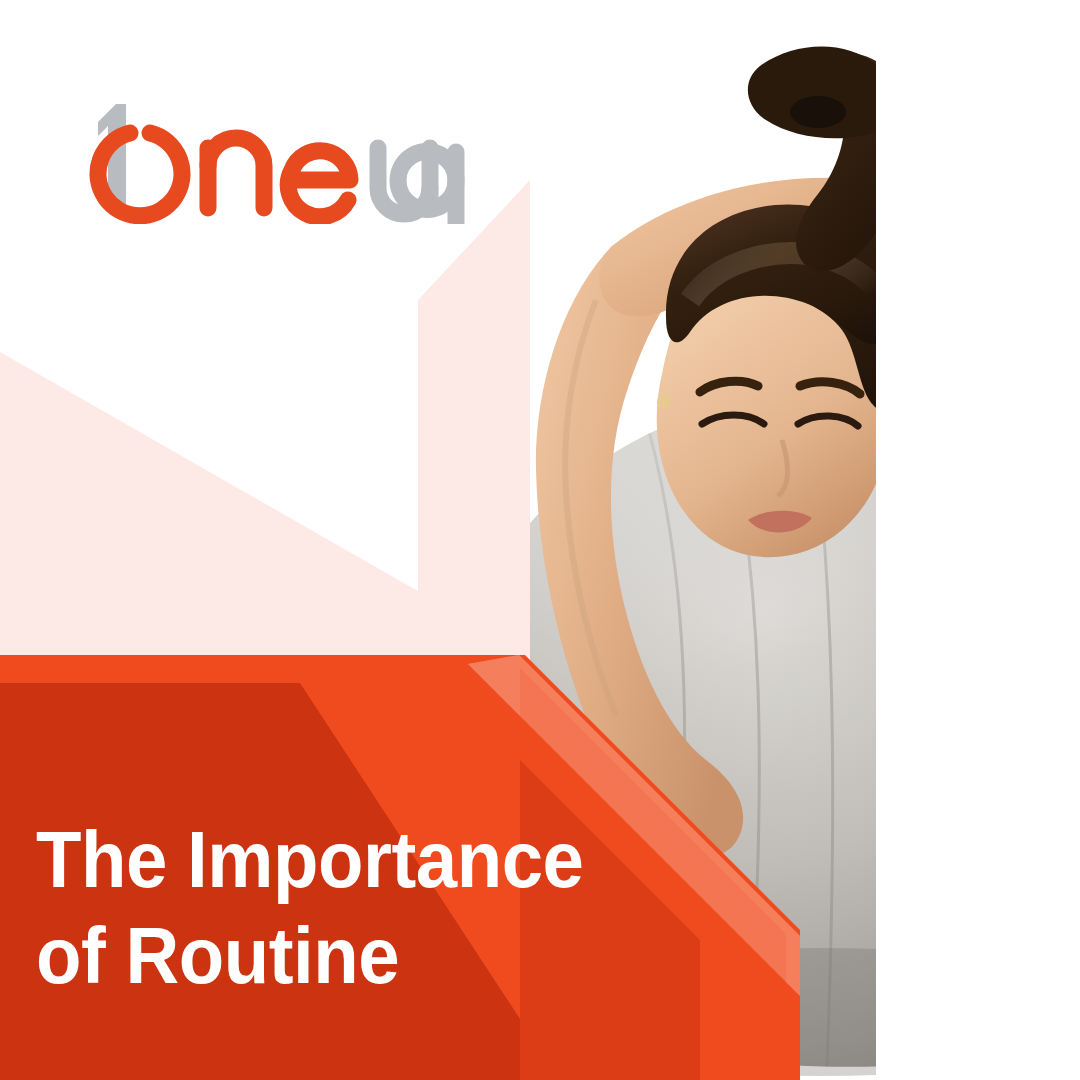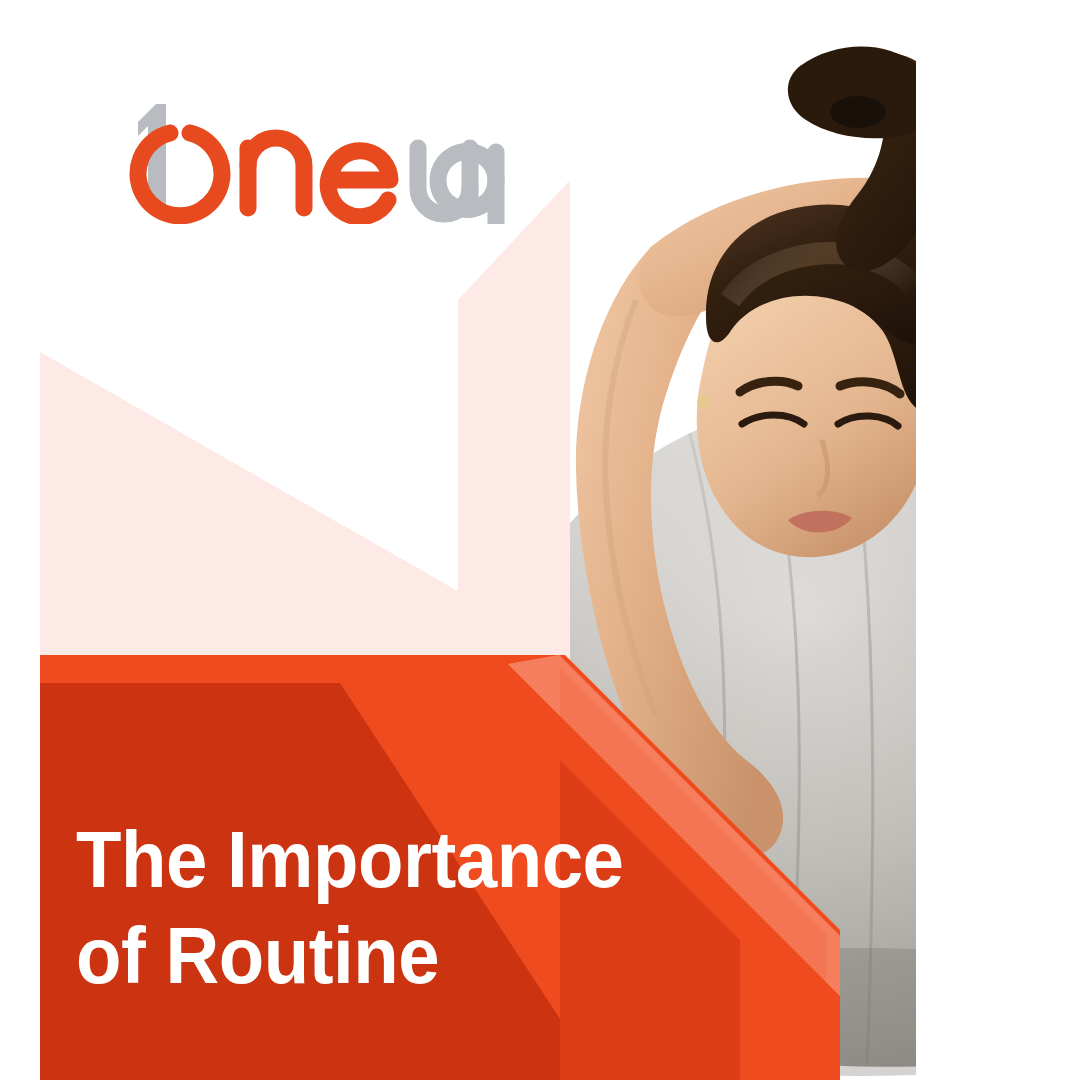--- a/index.html
+++ b/index.html
@@ -11,21 +11,20 @@
   body {
     font-family: "Liberation Sans", sans-serif;
   }
 
   #canvas {
     position: relative;
     width: 876px;
     height: 1080px;
     overflow: hidden;
     background: #ffffff;
-    margin-left: 40px;
   }
 
   
   .layer {
     position: absolute;
     top: 0; left: 0;
     width: 1080px;
     height: 1080px;
   }
   .layer svg { display: block; width: 1080px; height: 1080px; }

